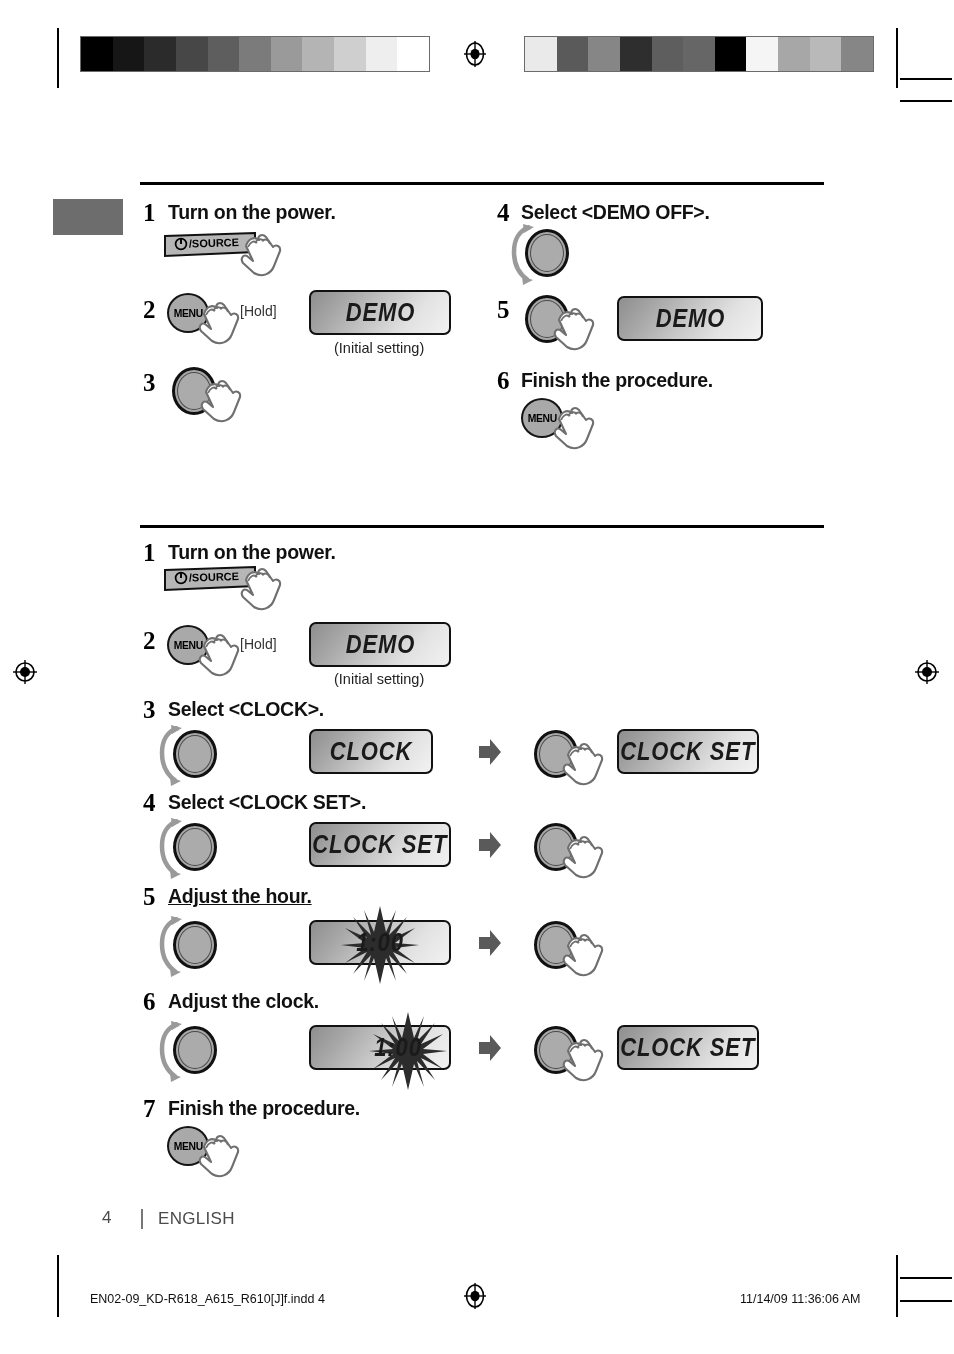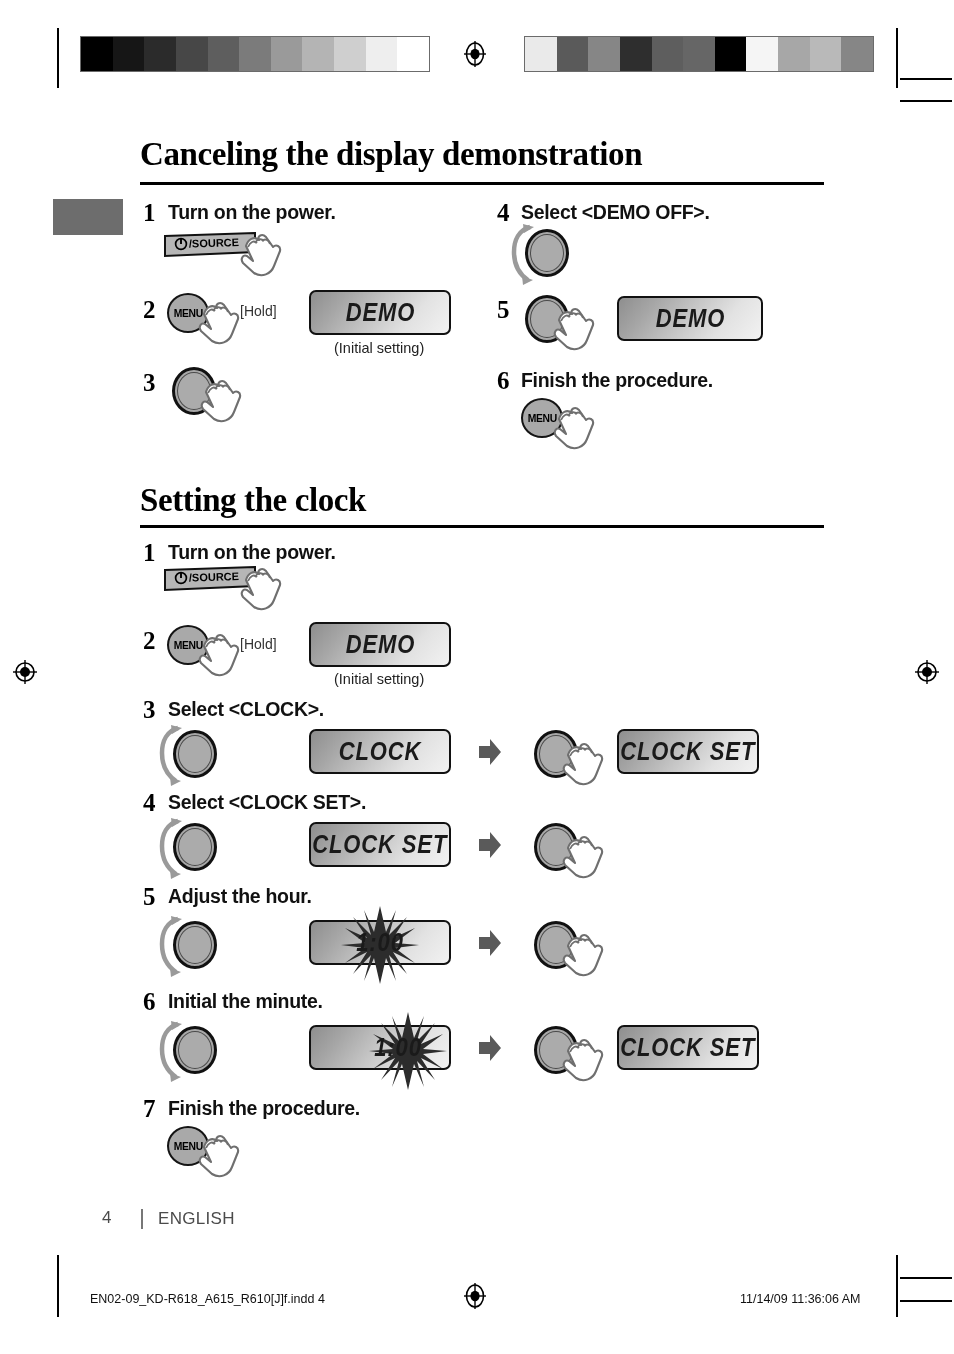--- a/index.html
+++ b/index.html
@@ -173,21 +173,20 @@
     <svg viewBox="0 0 26 26" width="26" height="26">
       <ellipse cx="13" cy="13" rx="8.5" ry="11" fill="none" stroke="#000" stroke-width="1.6"></ellipse>
       <ellipse cx="13" cy="13" rx="4.6" ry="5.2" fill="#000"></ellipse>
       <line x1="13" y1="0" x2="13" y2="26" stroke="#000" stroke-width="1.4"></line>
       <line x1="2" y1="13" x2="24" y2="13" stroke="#000" stroke-width="1.4"></line>
     </svg>
   </div>
 
   <div class="marginTab" style="left:53px;top:199px;width:70px;height:36px;"></div>
 
-  <div class="sectionHead" style="left:140px;top:136px;">Canceling the display demonstration</div>
   <div class="headrule" style="left:140px;top:182px;width:684px;"></div>
 
   <div class="stepnum" style="left:143px;top:200px;">1</div>
   <div class="steptext" style="left:168px;top:201px;">Turn on the power.</div>
 
   <div class="srcbtn" style="left:163px;top:232px;">
     <svg viewBox="0 0 100 28" width="100" height="28">
       <polygon points="2,4 92,1 92,20 2,24" fill="#b6b6b6" stroke="#111" stroke-width="2"></polygon>
       <g transform="translate(12,6)">
         <circle cx="6" cy="6" r="5.4" fill="none" stroke="#000" stroke-width="1.7"></circle>
@@ -276,21 +275,20 @@
   </div>
   <div class="hand" style="left:553px;top:405px;">
     <svg viewBox="0 0 46 50" width="46" height="50">
       <path d="M6,14 C8,7 14,4 19,8 C17,4 22,1 26,5 L33,15 C36,12 41,14 40,19 L34,34 C31,42 22,46 14,41 L3,31 C0,27 3,22 7,24 L13,29 Z" fill="#ffffff" stroke="#6f6f6f" stroke-width="2.1" stroke-linejoin="round"></path>
       <path d="M8,15 C10,10 14,8 17,11" fill="none" stroke="#6f6f6f" stroke-width="1.9"></path>
       <path d="M15,11 C17,7 21,6 24,9" fill="none" stroke="#6f6f6f" stroke-width="1.9"></path>
       <path d="M22,9 C25,6 29,8 30,12" fill="none" stroke="#6f6f6f" stroke-width="1.9"></path>
     </svg>
   </div>
 
-  <div class="sectionHead" style="left:140px;top:482px;">Setting the clock</div>
   <div class="headrule" style="left:140px;top:525px;width:684px;"></div>
 
   <div class="stepnum" style="left:143px;top:540px;">1</div>
   <div class="steptext" style="left:168px;top:541px;">Turn on the power.</div>
   <div class="srcbtn" style="left:163px;top:566px;">
     <svg viewBox="0 0 100 28" width="100" height="28">
       <polygon points="2,4 92,1 92,20 2,24" fill="#b6b6b6" stroke="#111" stroke-width="2"></polygon>
       <g transform="translate(12,6)">
         <circle cx="6" cy="6" r="5.4" fill="none" stroke="#000" stroke-width="1.7"></circle>
         <line x1="6" y1="0.5" x2="6" y2="6" stroke="#000" stroke-width="1.9"></line>
@@ -331,21 +329,21 @@
     <div class="rotarrows">
       <svg viewBox="0 0 40 66" width="40" height="66">
         <path d="M20,5 C9,8 4,18 4,30 C4,42 9,52 18,58" fill="none" stroke="#9a9a9a" stroke-width="4.5"></path>
         <polygon points="13,2 24,5 14,11" fill="#9a9a9a"></polygon>
         <polygon points="12,54 23,58 13,63" fill="#9a9a9a"></polygon>
       </svg>
     </div>
     <div class="ring"></div>
     <div class="inner"></div>
   </div>
-  <div class="lcd" style="left:309px;top:729px;width:142px;height:45px;">
+  <div class="lcd" style="left:309px;top:729px;width:124px;height:45px;">
     <span class="lcdtxt">CLOCK</span>
   </div>
   <div class="bigarrow" style="left:478px;top:738px;">
     <svg viewBox="0 0 24 28" width="24" height="28">
       <polygon points="1,8 12,8 12,1 23,14 12,27 12,20 1,20" fill="#5a5a5a"></polygon>
     </svg>
   </div>
   <div class="knob" style="left:531px;top:729px;">
     <div class="ring"></div>
     <div class="inner"></div>
@@ -390,21 +388,21 @@
   <div class="hand" style="left:562px;top:834px;">
     <svg viewBox="0 0 46 50" width="46" height="50">
       <path d="M6,14 C8,7 14,4 19,8 C17,4 22,1 26,5 L33,15 C36,12 41,14 40,19 L34,34 C31,42 22,46 14,41 L3,31 C0,27 3,22 7,24 L13,29 Z" fill="#ffffff" stroke="#6f6f6f" stroke-width="2.1" stroke-linejoin="round"></path>
       <path d="M8,15 C10,10 14,8 17,11" fill="none" stroke="#6f6f6f" stroke-width="1.9"></path>
       <path d="M15,11 C17,7 21,6 24,9" fill="none" stroke="#6f6f6f" stroke-width="1.9"></path>
       <path d="M22,9 C25,6 29,8 30,12" fill="none" stroke="#6f6f6f" stroke-width="1.9"></path>
     </svg>
   </div>
 
   <div class="stepnum" style="left:143px;top:884px;">5</div>
-  <div class="steptext" style="left:168px;top:885px;">Adjust the hour.</div>
+  <div class="steptext" style="left:168px;top:885px;text-decoration:underline;">Adjust the hour.</div>
   <div class="knob" style="left:170px;top:920px;">
     <div class="rotarrows">
       <svg viewBox="0 0 40 66" width="40" height="66">
         <path d="M20,5 C9,8 4,18 4,30 C4,42 9,52 18,58" fill="none" stroke="#9a9a9a" stroke-width="4.5"></path>
         <polygon points="13,2 24,5 14,11" fill="#9a9a9a"></polygon>
         <polygon points="12,54 23,58 13,63" fill="#9a9a9a"></polygon>
       </svg>
     </div>
     <div class="ring"></div>
     <div class="inner"></div>
@@ -429,21 +427,21 @@
   <div class="hand" style="left:562px;top:932px;">
     <svg viewBox="0 0 46 50" width="46" height="50">
       <path d="M6,14 C8,7 14,4 19,8 C17,4 22,1 26,5 L33,15 C36,12 41,14 40,19 L34,34 C31,42 22,46 14,41 L3,31 C0,27 3,22 7,24 L13,29 Z" fill="#ffffff" stroke="#6f6f6f" stroke-width="2.1" stroke-linejoin="round"></path>
       <path d="M8,15 C10,10 14,8 17,11" fill="none" stroke="#6f6f6f" stroke-width="1.9"></path>
       <path d="M15,11 C17,7 21,6 24,9" fill="none" stroke="#6f6f6f" stroke-width="1.9"></path>
       <path d="M22,9 C25,6 29,8 30,12" fill="none" stroke="#6f6f6f" stroke-width="1.9"></path>
     </svg>
   </div>
 
   <div class="stepnum" style="left:143px;top:989px;">6</div>
-  <div class="steptext" style="left:168px;top:990px;">Initial the minute.</div>
+  <div class="steptext" style="left:168px;top:990px;">Adjust the clock.</div>
   <div class="knob" style="left:170px;top:1025px;">
     <div class="rotarrows">
       <svg viewBox="0 0 40 66" width="40" height="66">
         <path d="M20,5 C9,8 4,18 4,30 C4,42 9,52 18,58" fill="none" stroke="#9a9a9a" stroke-width="4.5"></path>
         <polygon points="13,2 24,5 14,11" fill="#9a9a9a"></polygon>
         <polygon points="12,54 23,58 13,63" fill="#9a9a9a"></polygon>
       </svg>
     </div>
     <div class="ring"></div>
     <div class="inner"></div>

